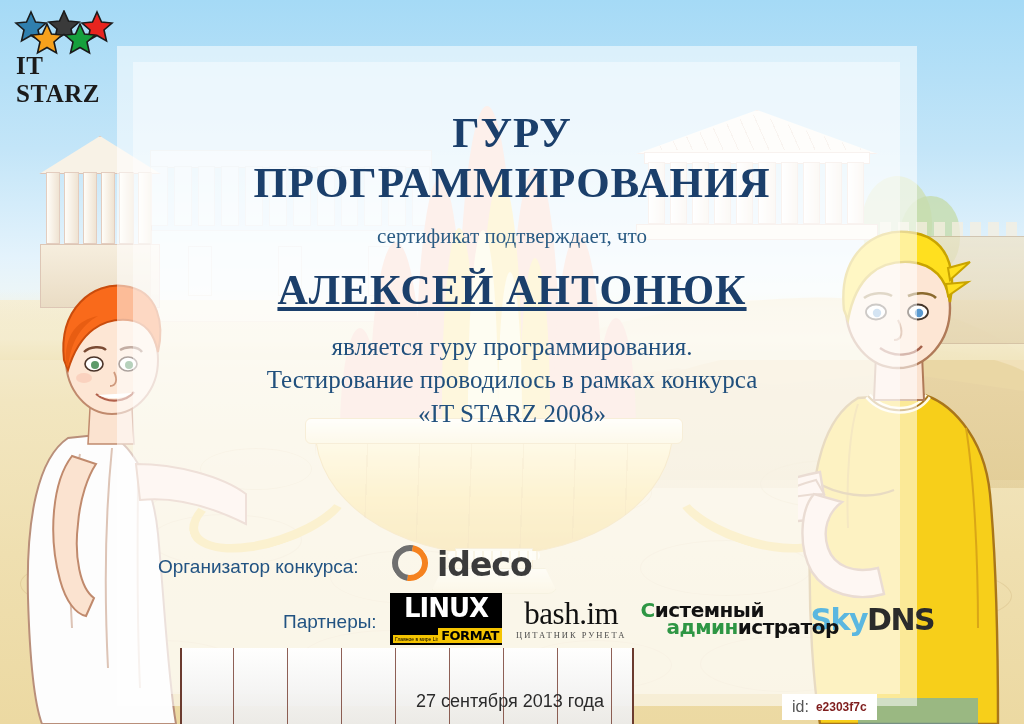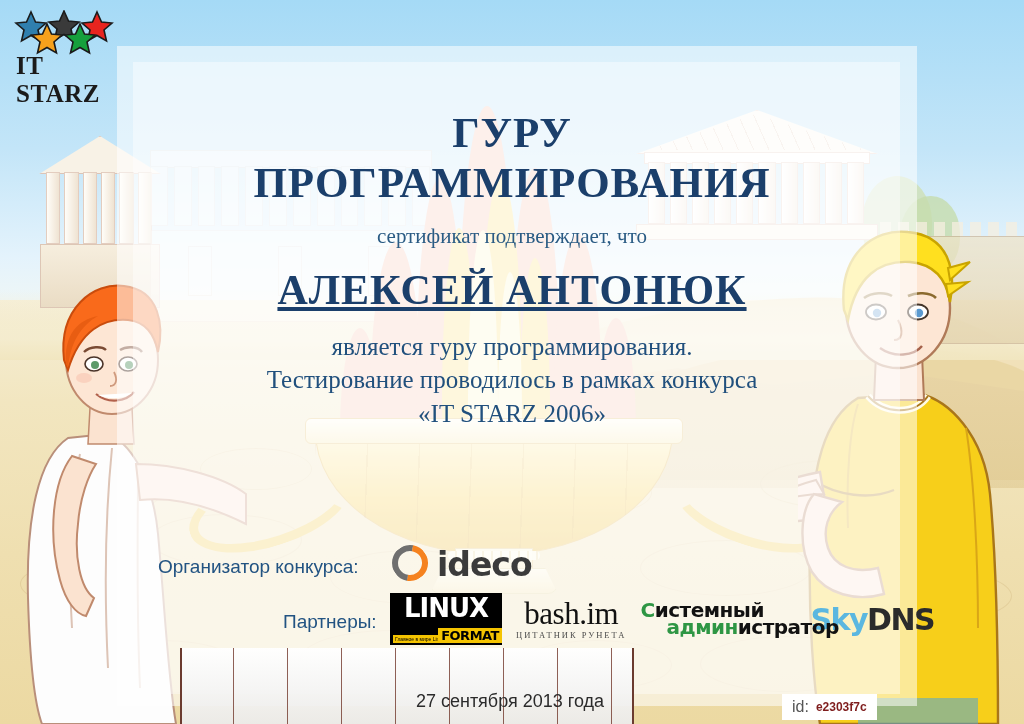--- a/index.html
+++ b/index.html
@@ -379,21 +379,21 @@
   <div class="date-cols"></div>
 
   <div class="content">
 
     <div class="t title1">ГУРУ</div>
     <div class="t title2">ПРОГРАММИРОВАНИЯ</div>
     <div class="t subtitle">сертификат подтверждает, что</div>
     <div class="t name">АЛЕКСЕЙ АНТОНЮК</div>
     <div class="t body1">является гуру программирования.</div>
     <div class="t body2">Тестирование проводилось в рамках конкурса</div>
-    <div class="t body3">«IT STARZ 2006»</div>
+    <div class="t body3">«IT STARZ 2008»</div>
 
     <div class="org-label">Организатор конкурса:</div>
     <div class="ideco">
       <span class="ideco-mark"></span>
       <span class="ideco-text">ideco</span>
     </div>
 
     <div class="part-label">Партнеры:</div>
     <div class="logos">
 

